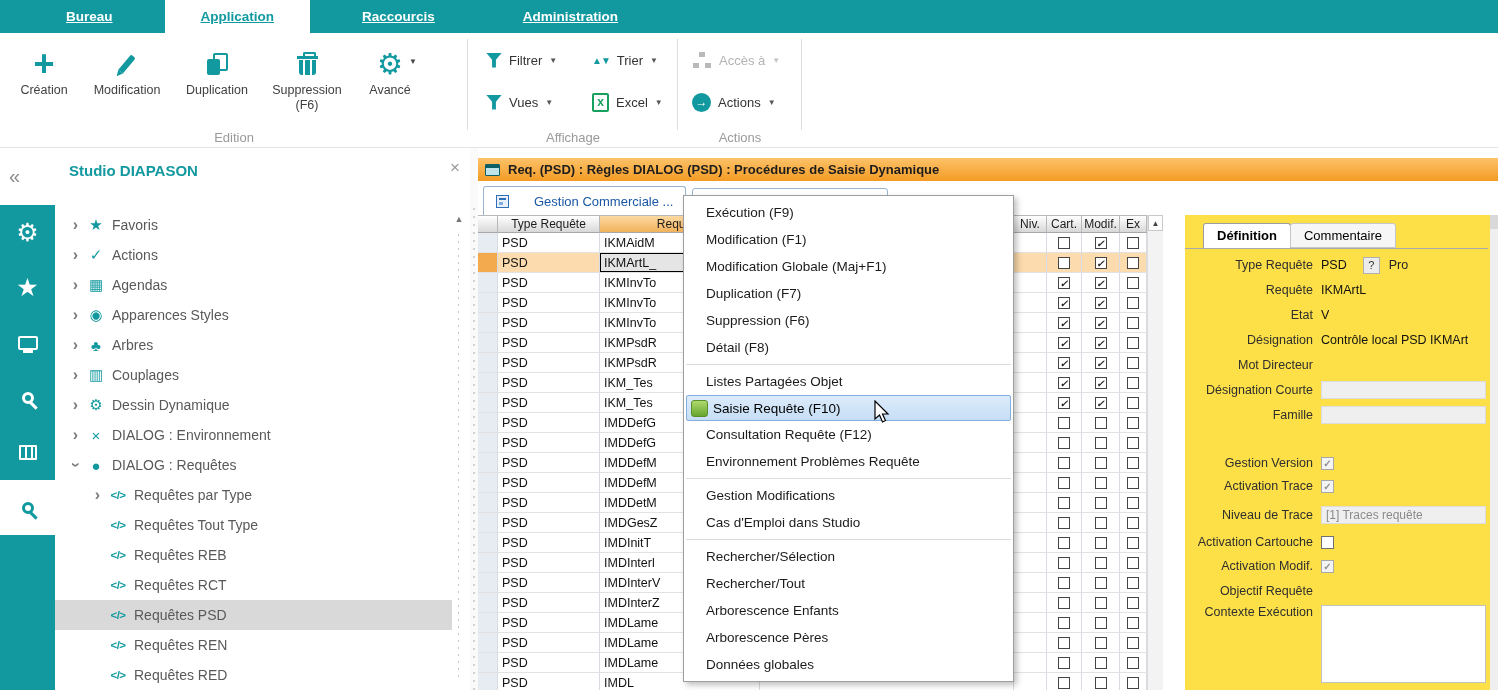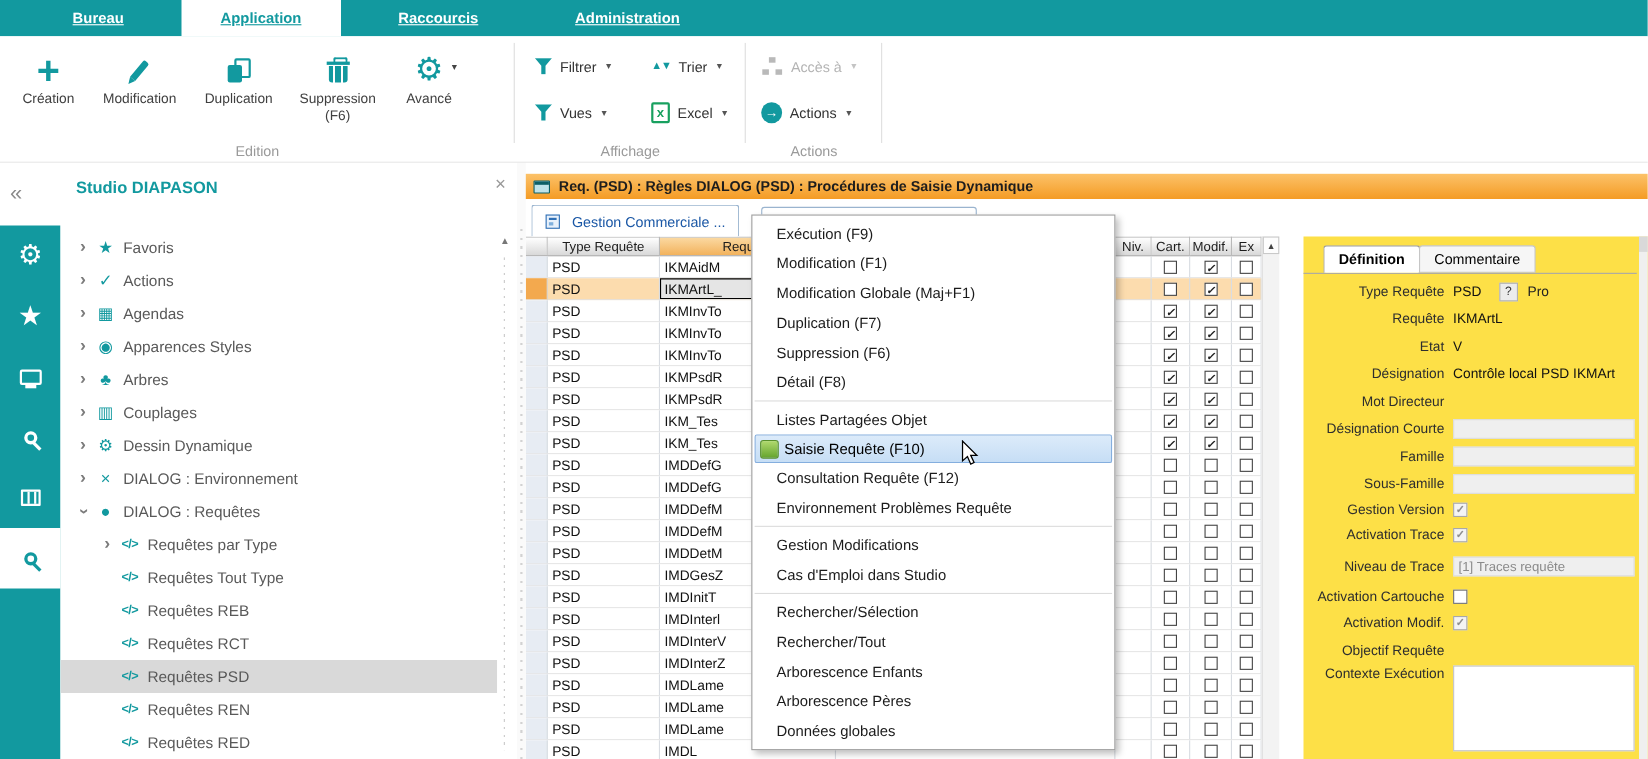--- a/index.html
+++ b/index.html
@@ -90,21 +90,21 @@
   .splitter::after{content:"";position:absolute;left:3px;top:60px;bottom:0;width:2px;
     background:repeating-linear-gradient(180deg,#d2d2d2 0 2px,transparent 2px 8px);}
 
   
   .main{position:absolute;left:478px;top:148px;right:0;bottom:0;background:#fff;}
   .titlebar{position:absolute;left:0;right:0;top:10px;height:23px;background:linear-gradient(#fcc269,#f49b24);
     display:flex;align-items:center;gap:8px;padding-left:7px;font-size:13px;font-weight:bold;color:#1d1d1d;}
   .i-window{width:15px;height:12px;border:1.5px solid #0d5f66;background:#bfe3ea;position:relative;border-radius:1px;}
   .i-window::before{content:"";position:absolute;left:0;right:0;top:0;height:3px;background:#0d5f66;}
   .doctabs{position:absolute;left:0;right:0;top:33px;height:34px;background:#fff;}
-  .dtab{position:absolute;left:5px;top:5px;height:29px;display:flex;align-items:center;gap:11px;padding:0 12px;
+  .dtab{position:absolute;left:5px;top:5px;height:29px;display:flex;align-items:center;gap:25px;padding:0 12px;
     border:1px solid #9ab4cf;border-bottom:none;border-radius:3px 3px 0 0;color:var(--link);font-size:13px;background:#fff;z-index:5;cursor:pointer;}
   .dtab2{position:absolute;left:214px;top:7px;width:196px;height:27px;border:1px solid #9ab4cf;border-radius:3px 3px 0 0;background:#fff;z-index:1;}
   .i-doc{width:13px;height:13px;border:1.5px solid #2f6fb5;background:#e8f1fb;position:relative;}
   .i-doc::before{content:"";position:absolute;left:2px;top:2px;right:2px;height:2px;background:#2f6fb5;}
   .i-doc::after{content:"";position:absolute;left:2px;top:6px;width:4px;bottom:2px;background:#7fb0dd;}
 
   
   .grid{position:absolute;left:0;top:67px;width:669px;bottom:0;overflow:hidden;}
   .ghead{display:flex;height:18px;}
   .gh{background:linear-gradient(#ffffff,#d8d8d8);border-right:1px solid #b9b9b9;border-top:1px solid #b9b9b9;border-bottom:1px solid #a8a8a8;
@@ -824,24 +824,20 @@
       <span class="fval"></span>
     </div>
     <div class="frow" style="top:165px;">
       <span class="flabel">Désignation Courte</span>
       <span class="finput"></span>
     </div>
     <div class="frow" style="top:190px;">
       <span class="flabel">Famille</span>
       <span class="finput"></span>
     </div>
-    <div class="frow" style="top:215px;">
-      <span class="flabel">Sous-Famille</span>
-      <span class="finput"></span>
-    </div>
     <div class="frow" style="top:238px;">
       <span class="flabel">Gestion Version</span>
       <span class="fcb">✓</span>
     </div>
     <div class="frow" style="top:261px;">
       <span class="flabel">Activation Trace</span>
       <span class="fcb">✓</span>
     </div>
     <div class="frow" style="top:290px;">
       <span class="flabel">Niveau de Trace</span>

